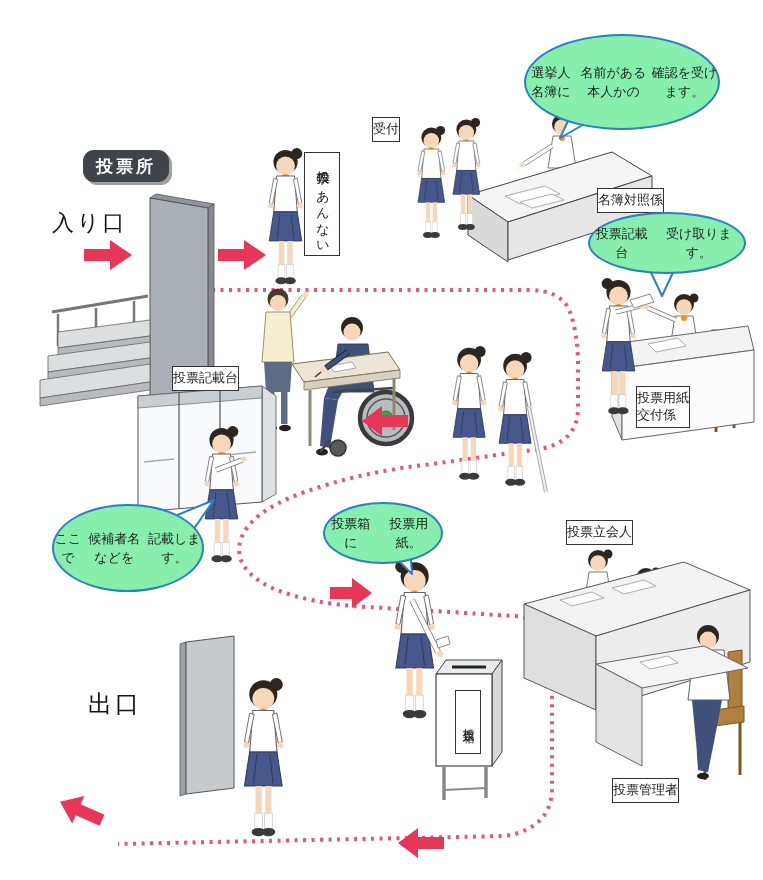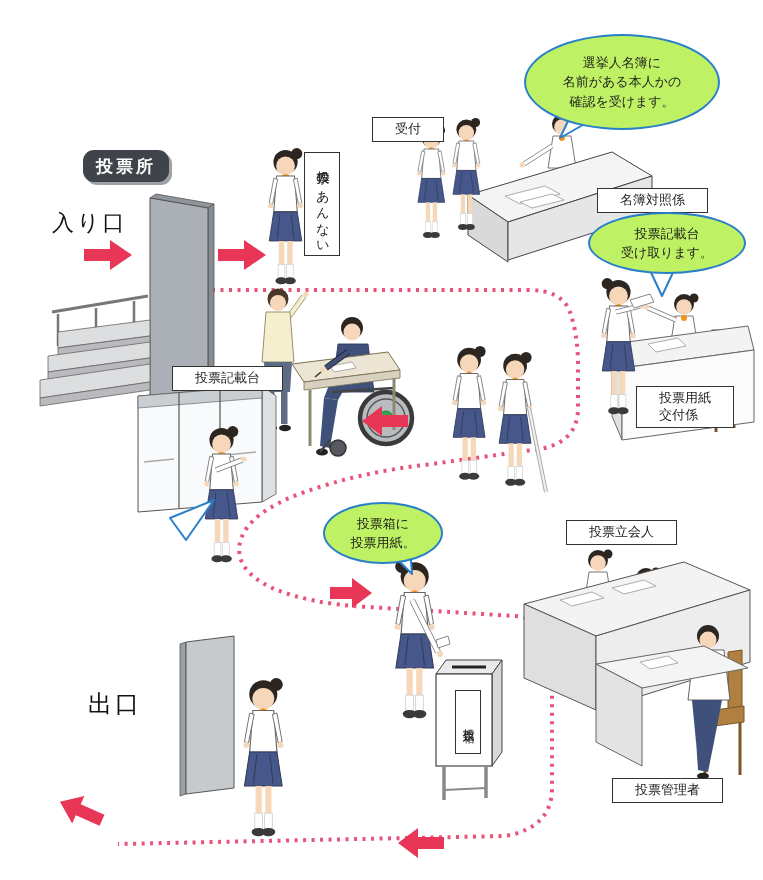--- a/index.html
+++ b/index.html
@@ -1,30 +1,30 @@
 <!DOCTYPE html>
 <html><head>
 <meta charset="utf-8">
 <style>
   *{margin:0;padding:0;box-sizing:border-box}
   html,body{background:#fff}
   body{font-family:"DejaVu Sans","Liberation Sans",sans-serif;color:#222}
   .stage{position:relative;width:763px;height:880px;background:#fff;overflow:hidden}
   .scene{position:absolute;left:0;top:0;z-index:1}
   .label-box{position:absolute;z-index:2;background:#fff;border:1.5px solid #333;color:#1c1c1c;
-             font-size:13px;line-height:1.3;padding:3px 22px;white-space:nowrap;text-align:center}
+             font-size:13px;line-height:1.3;padding:3px 0;white-space:nowrap;text-align:center}
   .label-box span{display:block}
   .vertical{writing-mode:vertical-rl;text-orientation:upright;white-space:normal;
             display:flex;align-items:center;justify-content:center;letter-spacing:2px}
   .big-label{position:absolute;z-index:2;font-weight:normal;color:#111;font-size:22px;letter-spacing:3px}
   .badge{position:absolute;z-index:2;background:#3f444b;color:#fff;font-weight:bold;font-size:17px;
          letter-spacing:3px;display:flex;align-items:center;justify-content:center;border-radius:11px;
          box-shadow:3px 3px 0 rgba(125,130,136,.75)}
-  .bubble{position:absolute;z-index:3;background:#bef264;border:2.5px solid #2a7fc9;border-radius:50%;
-          display:flex;flex-direction:column;align-items:center;justify-content:center;
+  .bubble{position:absolute;z-index:3;background:#86efac;border:2.5px solid #2a7fc9;border-radius:50%;
+          display:flex;align-items:center;justify-content:center;
           text-align:center;font-size:13px;color:#1c1c1c;line-height:1.5}
   .bubble span{display:block}
 </style>
 </head>
 <body>
 
 <div class="stage">
 
 <svg class="scene" width="763" height="880" viewBox="0 0 763 880">
   <defs>
@@ -255,18 +255,23 @@
 
 <div class="bubble" style="left:524px;top:34px;width:196px;height:96px">
   <span>選挙人名簿に</span>
   <span>名前がある本人かの</span>
   <span>確認を受けます。</span>
 </div>
 <div class="bubble" style="left:588px;top:212px;width:158px;height:62px">
   <span>投票記載台</span>
   <span>受け取ります。</span>
 </div>
+<div class="bubble" style="left:52px;top:504px;width:152px;height:88px">
+  <span>ここで</span>
+  <span>候補者名などを</span>
+  <span>記載します。</span>
+</div>
 <div class="bubble" style="left:323px;top:502px;width:120px;height:62px">
   <span>投票箱に</span>
   <span>投票用紙。</span>
 </div>
 
 </div>
 
 </body></html>

